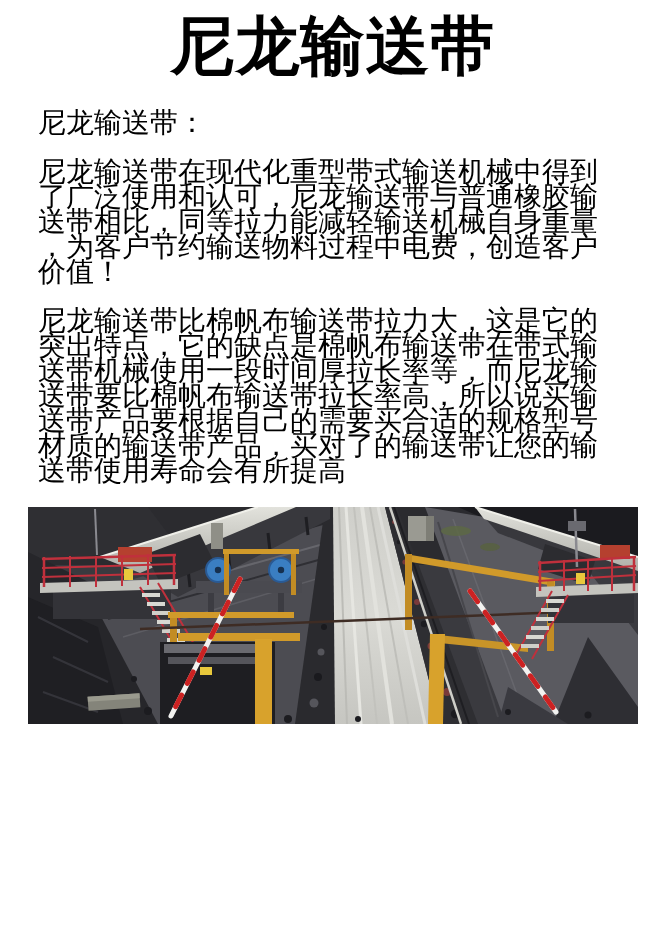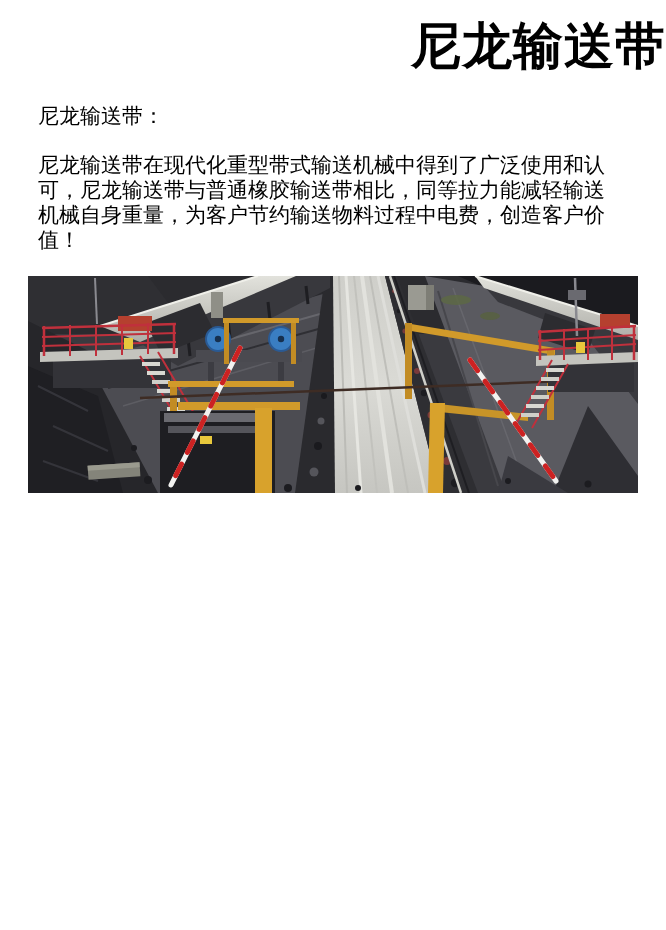--- a/index.html
+++ b/index.html
@@ -1,40 +1,41 @@
 <!DOCTYPE html>
 <html><head>
 <meta charset="utf-8">
 <style>
   html,body{margin:0;padding:0;}
   body{
     width:666px;height:930px;background:#ffffff;color:#000;
     font-family:"Liberation Sans", sans-serif;overflow:hidden;
   }
   .page-title{
-    font-size:50px;line-height:64px;font-weight:700;text-align:right;
-    margin:14px 0 0 0;letter-spacing:1px;
+    font-size:64px;line-height:64px;font-weight:700;text-align:center;
+    margin:14px 0 7px 0;letter-spacing:1px;
   }
   .content{
     margin-left:38px;width:580px;padding-top:25px;
-    font-size:21px;line-height:25px;
+    font-size:28px;line-height:25px;
     word-break:break-all;line-break:anywhere;
   }
   .content p{margin:0 0 24px 0;}
   .photo-wrap{margin:16px 0 0 28px;width:610px;height:217px;}
   .photo-wrap svg{display:block;}
 </style>
 </head>
 <body>
 
 <h1 class="page-title">尼龙输送带</h1>
 
 <div class="content">
   <p>尼龙输送带：</p>
   <p>尼龙输送带在现代化重型带式输送机械中得到了广泛使用和认可，尼龙输送带与普通橡胶输送带相比，同等拉力能减轻输送机械自身重量，为客户节约输送物料过程中电费，创造客户价值！</p>
+  <p>尼龙输送带比棉帆布输送带拉力大，这是它的突出特点，它的缺点是棉帆布输送带在带式输送带机械使用一段时间厚拉长率等，而尼龙输送带要比棉帆布输送带拉长率高，所以说买输送带产品要根据自己的需要买合适的规格型号材质的输送带产品，买对了的输送带让您的输送带使用寿命会有所提高</p>
 </div>
 
 <div class="photo-wrap">
 <svg width="610" height="217" viewBox="0 0 610 217">
   <defs>
     <linearGradient id="beltGrad" x1="0" y1="0" x2="0" y2="1">
       <stop offset="0" stop-color="#cfcfca"></stop>
           <stop offset="0.5" stop-color="#dadad5"></stop>
           <stop offset="1" stop-color="#c6c6c1"></stop>
     </linearGradient>

